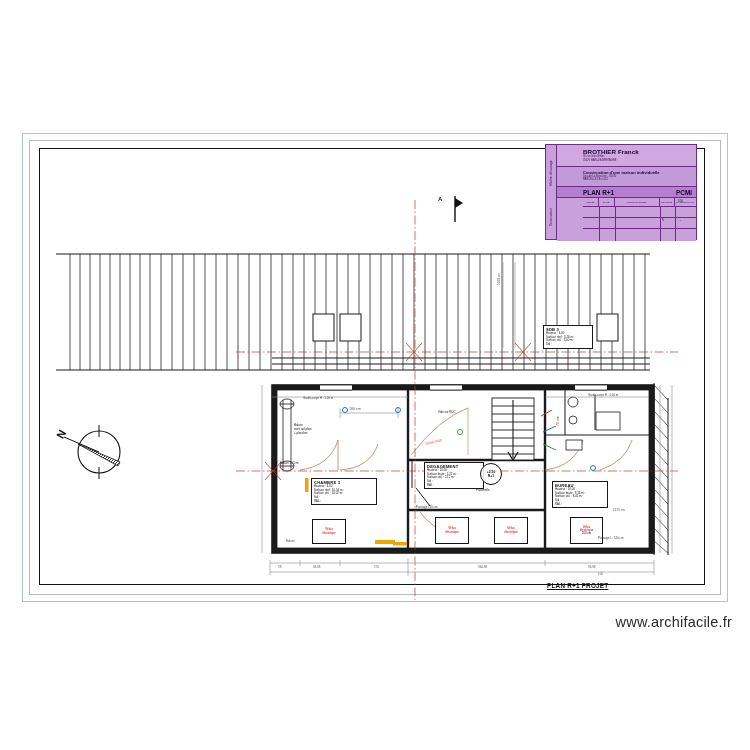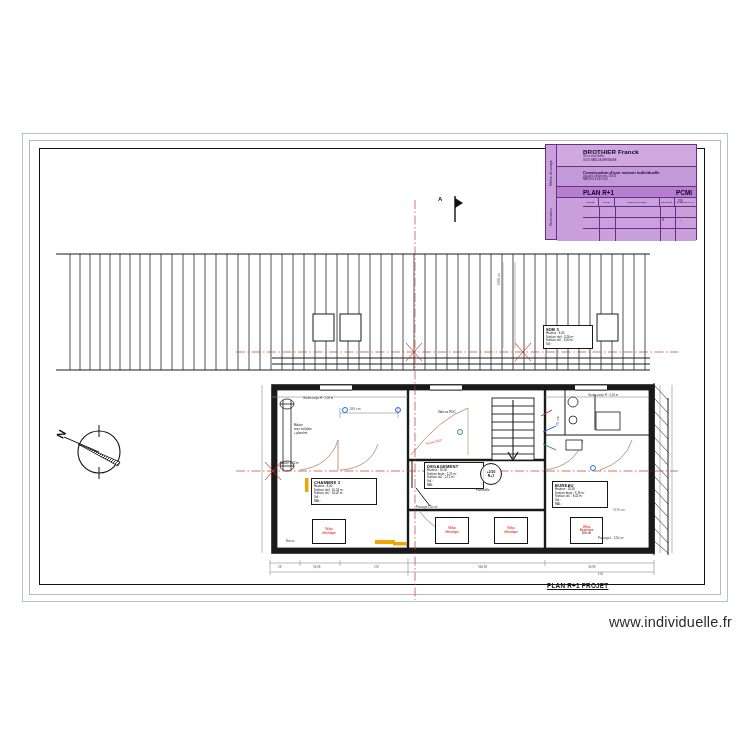--- a/index.html
+++ b/index.html
@@ -495,13 +495,13 @@
 <div class="dimtext" style="left:278px;top:565px;font-size:3px;">28</div>
 <div class="dimtext" style="left:313px;top:565px;font-size:3px;">36,98</div>
 <div class="dimtext" style="left:374px;top:565px;font-size:3px;">270</div>
 <div class="dimtext" style="left:478px;top:565px;font-size:3px;">364,98</div>
 <div class="dimtext" style="left:588px;top:565px;font-size:3px;">36,98</div>
 <div class="dimtext" style="left:598px;top:572px;font-size:3px;">100</div>
 
 <div id="section-marker">A</div>
 <div id="compass-n">N</div>
 <div id="plan-caption">PLAN R+1 PROJET</div>
-<div id="watermark">www.individuelle.fr</div>
+<div id="watermark">www.archifacile.fr</div>
 
 </body></html>

